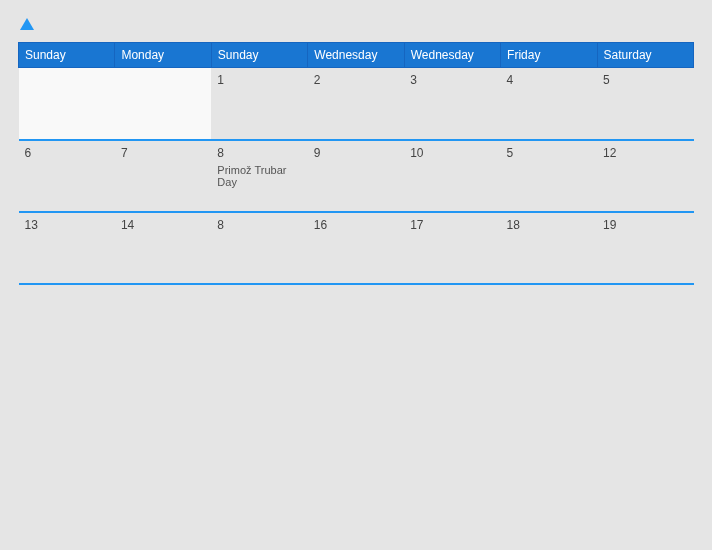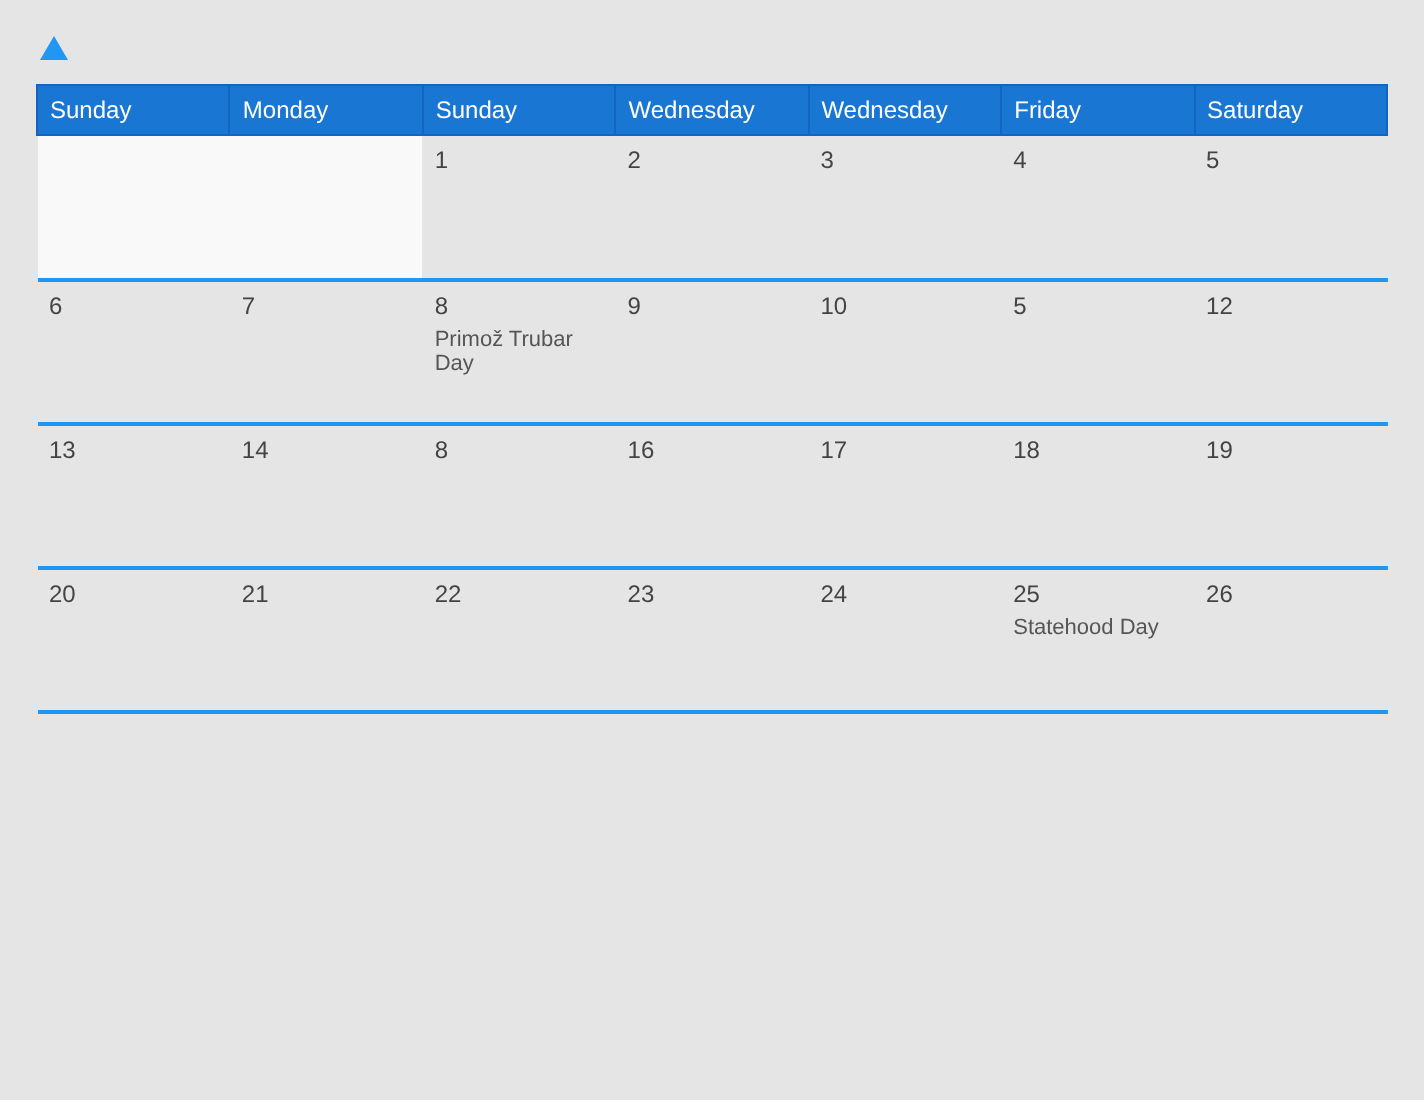--- a/index.html
+++ b/index.html
@@ -201,39 +201,15 @@
           <td>
             <span class="day-number">17</span>
           </td>
           <td>
             <span class="day-number">18</span>
           </td>
           <td>
             <span class="day-number">19</span>
           </td>
         </tr>
-        <tr>
-          <td>
-            <span class="day-number">20</span>
-          </td>
-          <td>
-            <span class="day-number">21</span>
-          </td>
-          <td>
-            <span class="day-number">22</span>
-          </td>
-          <td>
-            <span class="day-number">23</span>
-          </td>
-          <td>
-            <span class="day-number">24</span>
-          </td>
-          <td>
-            <span class="day-number">25</span>
-            <span class="holiday-name">Statehood Day</span>
-          </td>
-          <td>
-            <span class="day-number">26</span>
-          </td>
-        </tr>
       </tbody>
   </table>
 </div>
 
 </body></html>

